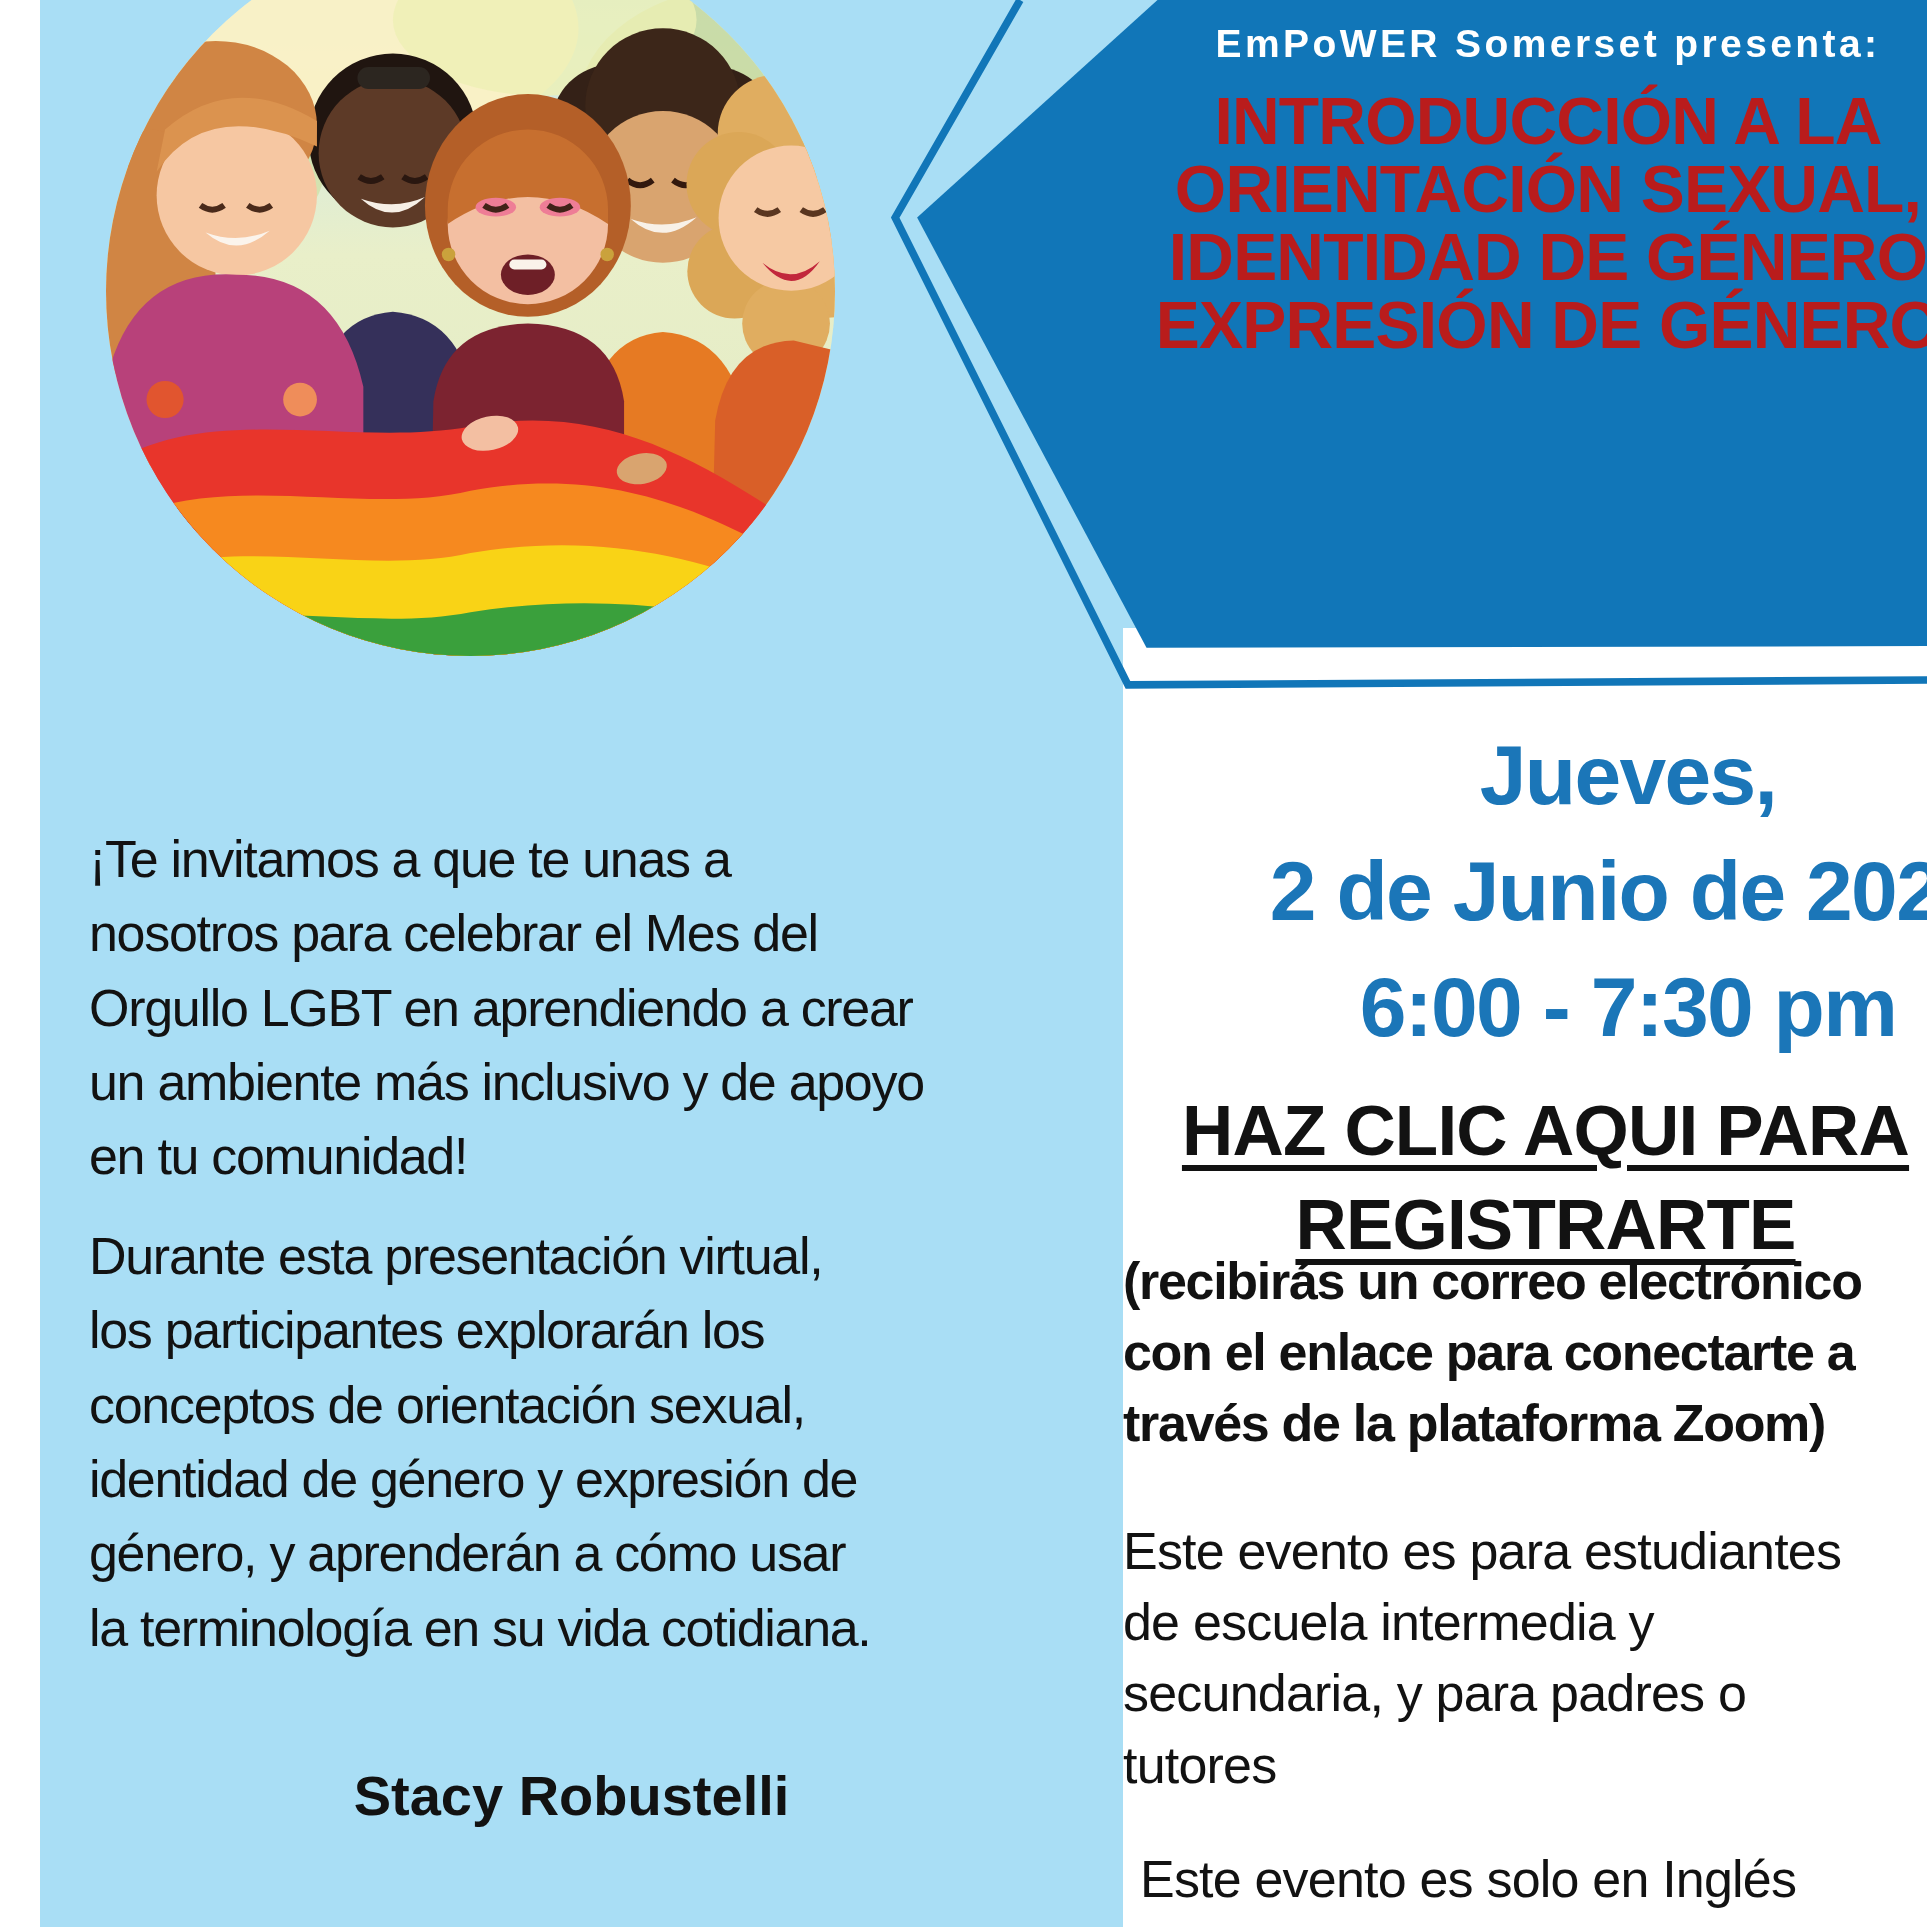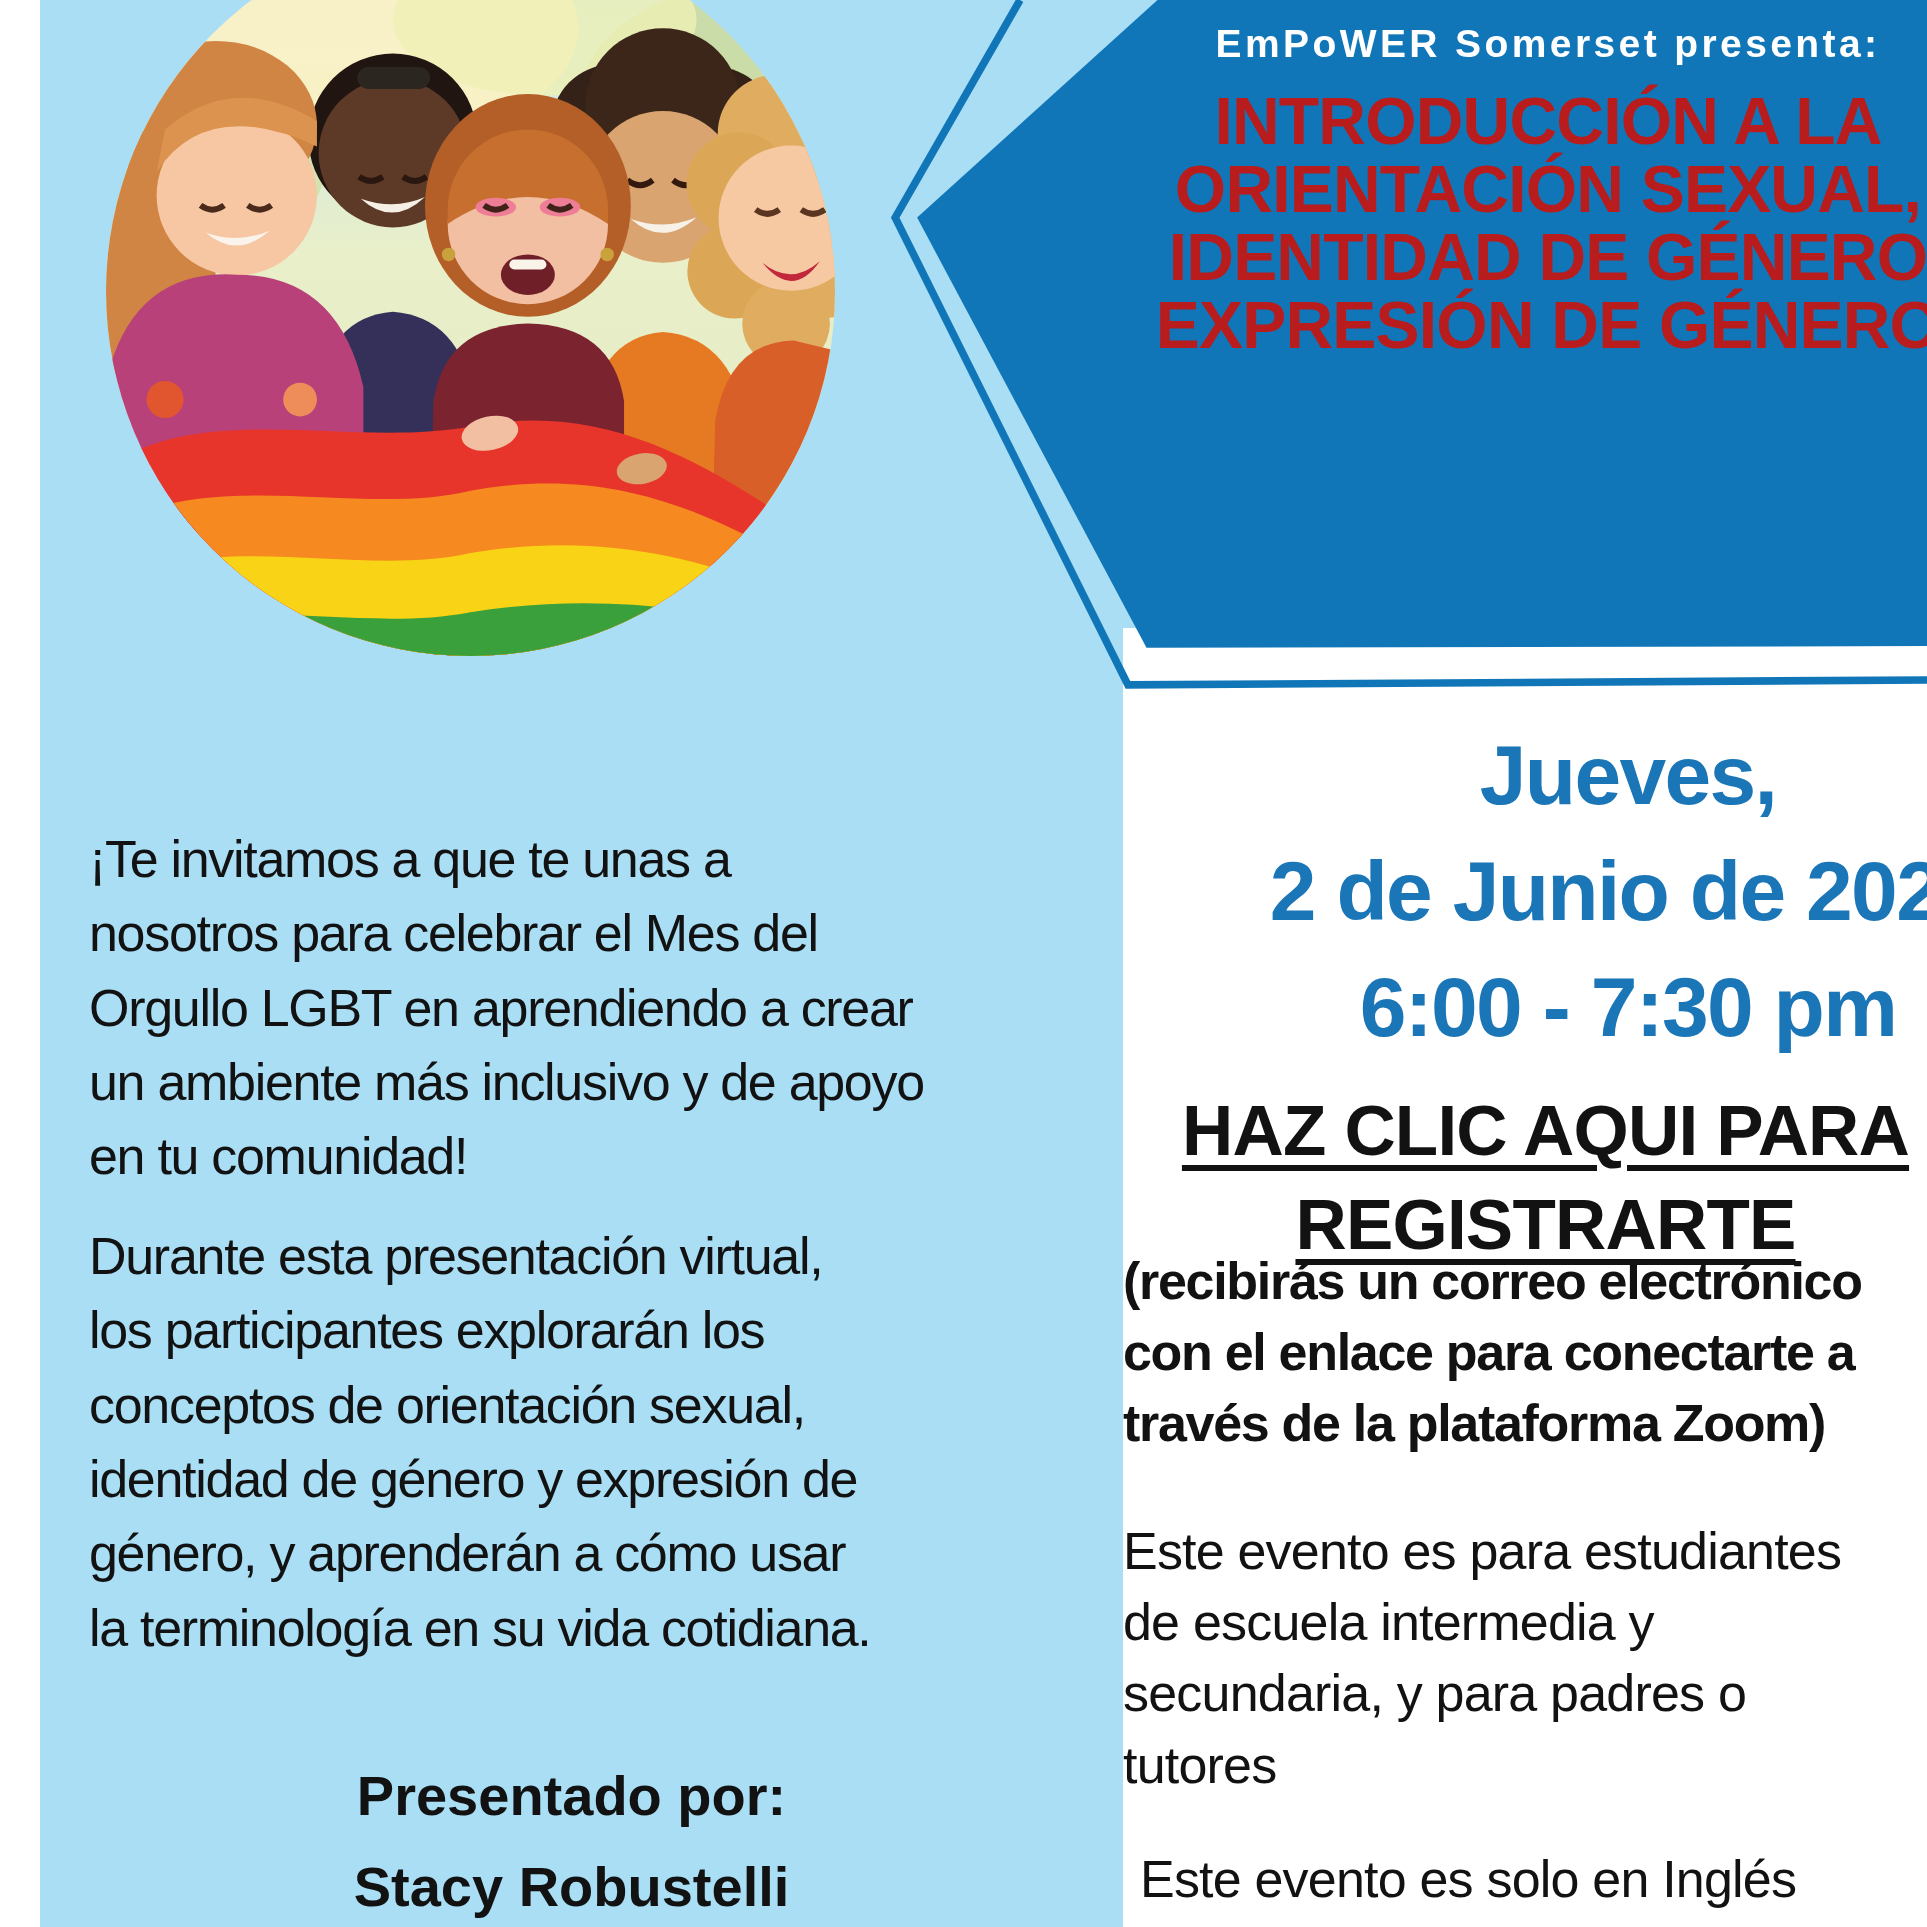--- a/index.html
+++ b/index.html
@@ -191,21 +191,20 @@
 un ambiente más inclusivo y de apoyo
 en tu comunidad!</div>
   <div class="para para2">Durante esta presentación virtual,
 los participantes explorarán los
 conceptos de orientación sexual,
 identidad de género y expresión de
 género, y aprenderán a cómo usar
 la terminología en su vida cotidiana.</div>
 
   <div class="presented">
-    <div>Presentado por:</div>
     <div>Stacy Robustelli</div>
   </div>
 
   <div class="date-block">Jueves,
 2 de Junio de 2022
 6:00 - 7:30 pm</div>
 
   <a class="register">HAZ CLIC AQUI PARA
 REGISTRARTE</a>
 

